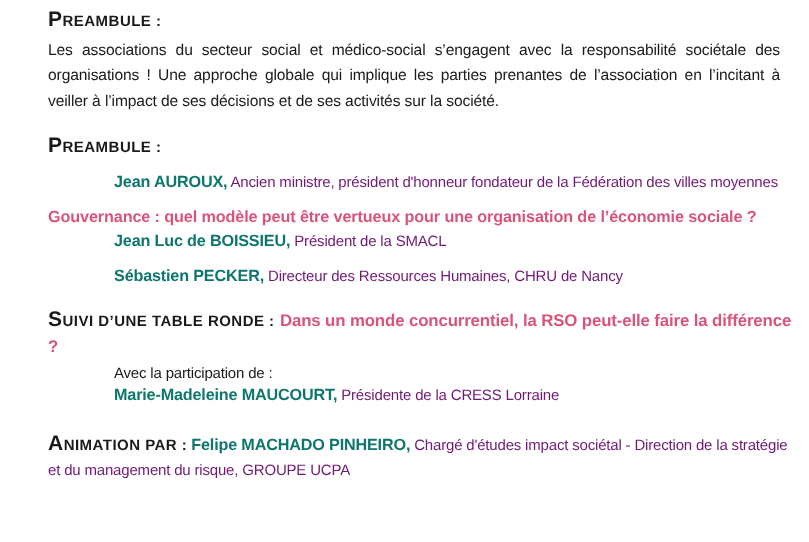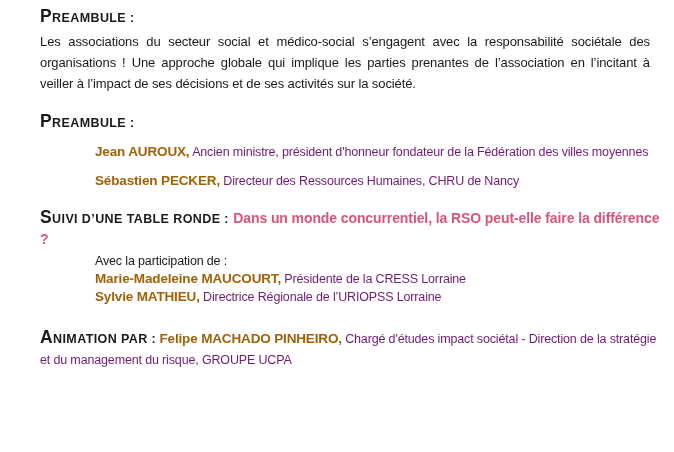--- a/index.html
+++ b/index.html
@@ -59,21 +59,21 @@
   }
   .speakers {
     margin-left: 55px;
   }
   .speaker-line {
     font-size: 12.5px;
     line-height: 18px;
     letter-spacing: -0.15px;
   }
   .sp-name {
-    color: #a16207;
+    color: #0f766e;
     font-weight: 700;
     font-size: 13.5px;
   }
   .sp-role {
     color: #701a75;
     font-weight: 400;
   }
 
   .table-ronde {
     margin-top: 17px;
@@ -119,20 +119,29 @@
 
     <div class="session">
       <div class="speakers">
         <div class="speaker-line">
           <span class="sp-name">Jean AUROUX,</span>
           <span class="sp-role">Ancien ministre, président d'honneur fondateur de la Fédération des villes moyennes</span>
         </div>
       </div>
     </div>
 
+    <div class="session">
+      <div class="session-title">Gouvernance : quel modèle peut être vertueux pour une organisation de l’économie sociale ?</div>
+      <div class="speakers">
+        <div class="speaker-line">
+          <span class="sp-name">Jean Luc de BOISSIEU,</span>
+          <span class="sp-role">Président de la SMACL</span>
+        </div>
+      </div>
+    </div>
 
     <div class="session">
       <div class="speakers">
         <div class="speaker-line">
           <span class="sp-name">Sébastien PECKER,</span>
           <span class="sp-role">Directeur des Ressources Humaines, CHRU de Nancy</span>
         </div>
       </div>
     </div>
 
@@ -142,24 +151,20 @@
     <div class="tr-line">
       <span class="sc">SUIVI D’UNE TABLE RONDE :</span>
       <span class="tr-title">Dans un monde concurrentiel, la RSO peut-elle faire la différence ?</span>
     </div>
     <div class="speakers">
       <div class="intro-line">Avec la participation de :</div>
       <div class="speaker-line">
         <span class="sp-name">Marie-Madeleine MAUCOURT,</span>
         <span class="sp-role">Présidente de la CRESS Lorraine</span>
       </div>
-      <div class="speaker-line">
-        <span class="sp-name">Sylvie MATHIEU,</span>
-        <span class="sp-role">Directrice Régionale de l’URIOPSS Lorraine</span>
-      </div>
     </div>
   </div>
 
   <p class="animation-par">
     <span class="sc">ANIMATION PAR :</span>
     <span class="sp-name">Felipe MACHADO PINHEIRO,</span>
     <span class="sp-role">Chargé d'études impact sociétal - Direction de la stratégie et du management du risque, GROUPE UCPA</span>
   </p>
 
 </div>

